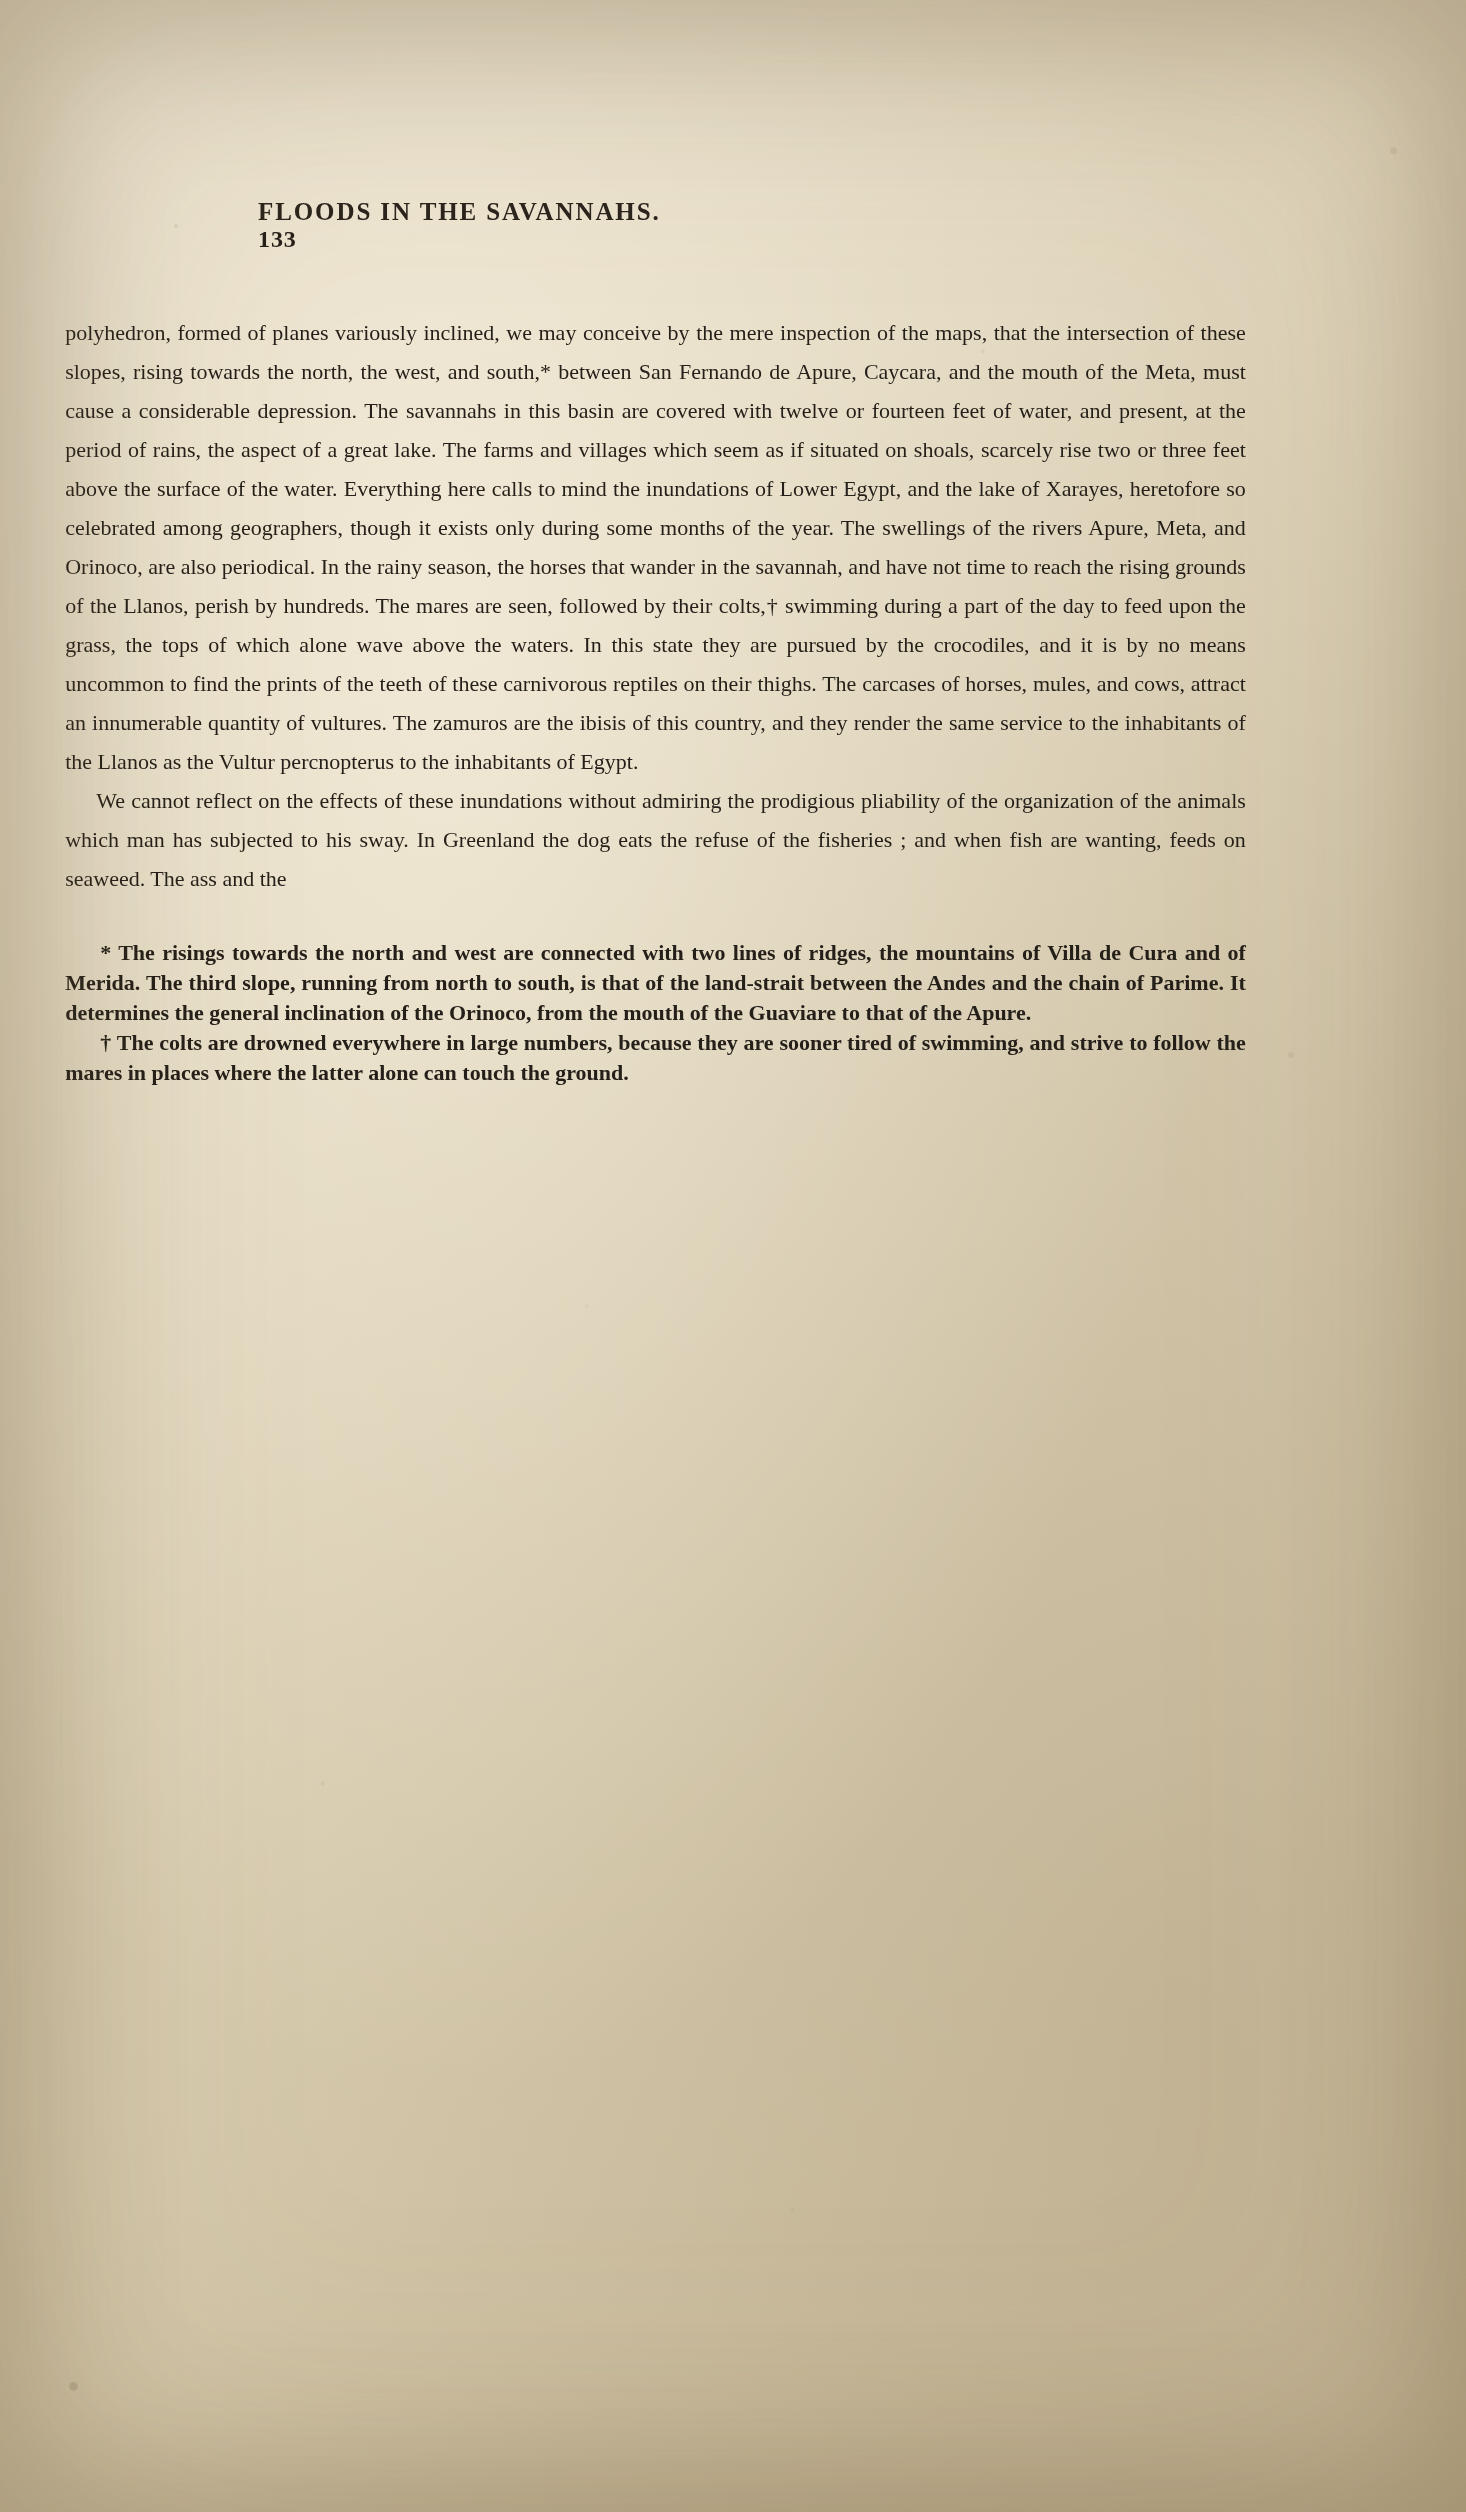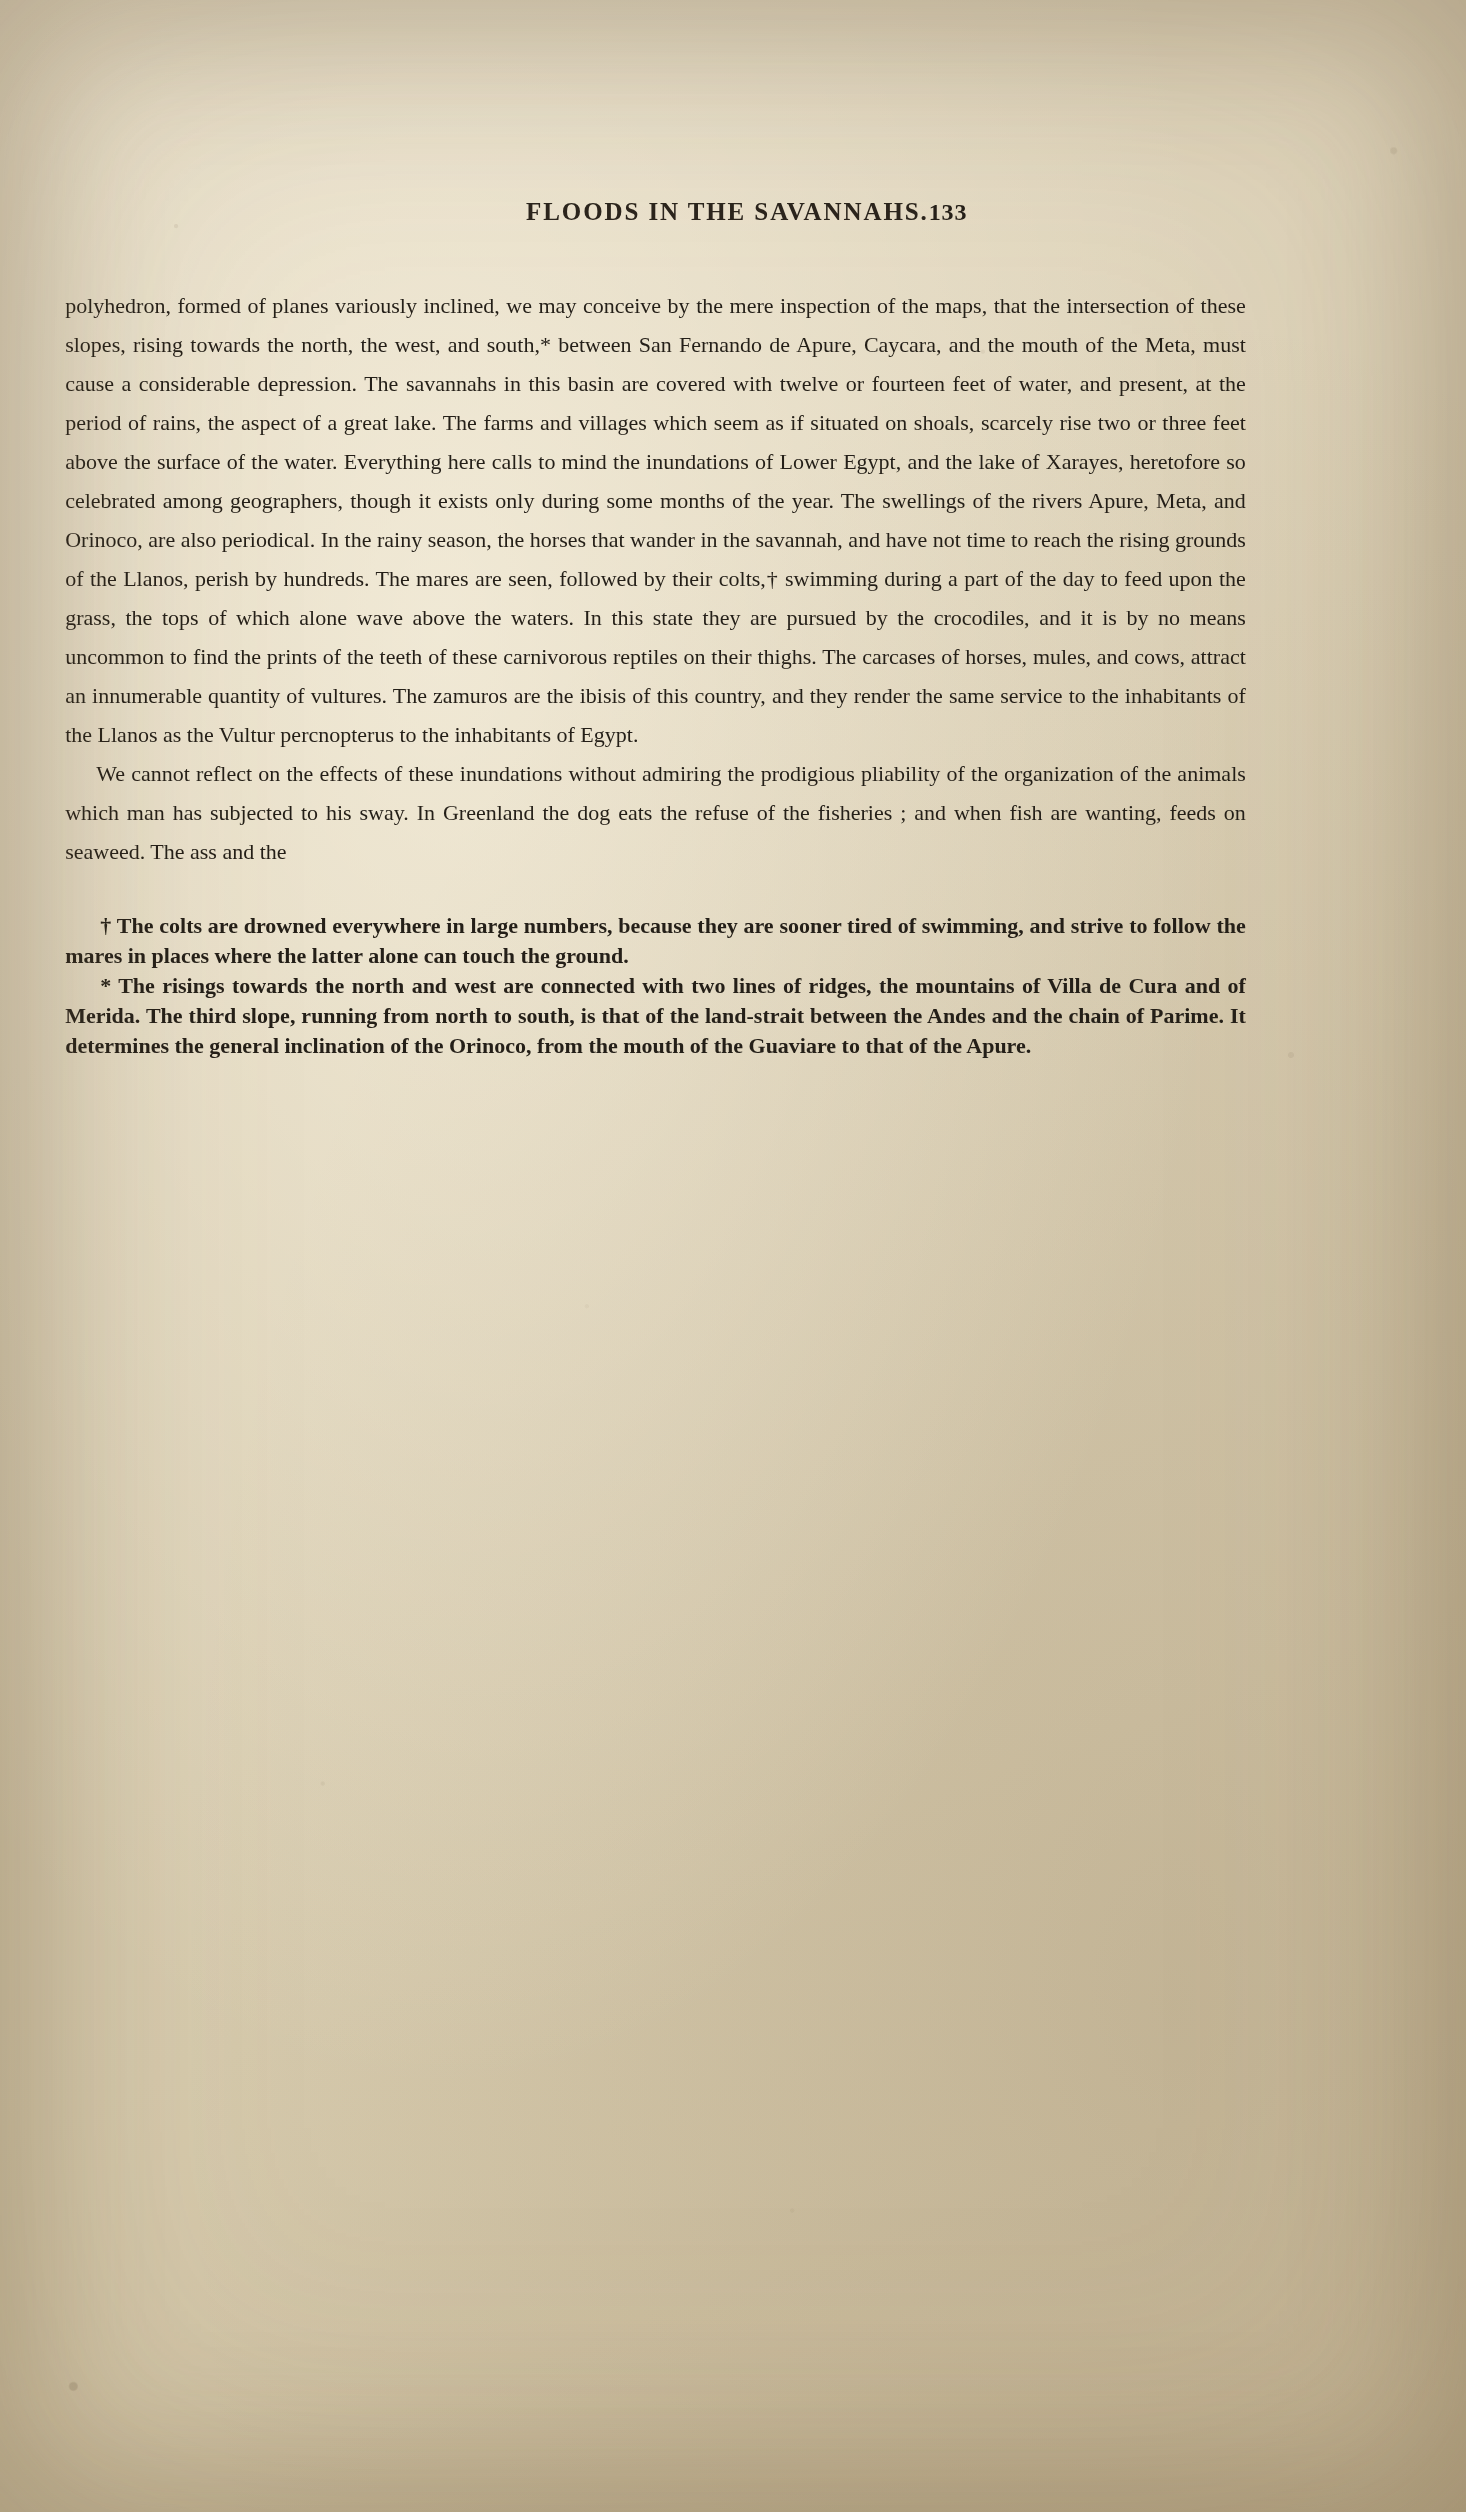--- a/index.html
+++ b/index.html
@@ -47,23 +47,24 @@
   }
   .content {
     position: absolute;
     left: 60px;
     top: 198px;
     width: 1191px;
   }
   .header {
     display: flex;
     align-items: baseline;
-    justify-content: center;
+    justify-content: flex-end;
     padding: 0 15.5px 0 198px;
     margin-bottom: 60px;
+    flex-direction: column;
   }
   .running-head {
     font-size: 25px;
     letter-spacing: 1.9px;
     color: #2a241c;
     font-weight: 600;
     white-space: nowrap;
   }
   .folio {
     font-size: 24px;
@@ -114,21 +115,21 @@
       <div class="running-head">FLOODS IN THE SAVANNAHS.</div>
       <div class="folio">133</div>
     </div>
 
     <div class="body-text">
       <p>polyhedron, formed of planes variously inclined, we may conceive by the mere inspection of the maps, that the intersection of these slopes, rising towards the north, the west, and south,* between San Fernando de Apure, Caycara, and the mouth of the Meta, must cause a considerable depression.  The savannahs in this basin are covered with twelve or fourteen feet of water, and present, at the period of rains, the aspect of a great lake.  The farms and villages which seem as if situated on shoals, scarcely rise two or three feet above the surface of the water.  Everything here calls to mind the inundations of Lower Egypt, and the lake of Xarayes, heretofore so celebrated among geographers, though it exists only during some months of the year.  The swellings of the rivers Apure, Meta, and Orinoco, are also periodical.  In the rainy season, the horses that wander in the savannah, and have not time to reach the rising grounds of the Llanos, perish by hundreds.  The mares are seen, followed by their colts,† swimming during a part of the day to feed upon the grass, the tops of which alone wave above the waters.  In this state they are pursued by the crocodiles, and it is by no means uncommon to find the prints of the teeth of these carnivorous reptiles on their thighs.  The carcases of horses, mules, and cows, attract an innumerable quantity of vultures.  The zamuros are the ibisis of this country, and they render the same service to the inhabitants of the Llanos as the Vultur percnopterus to the inhabitants of Egypt.</p>
       <p class="indent">We cannot reflect on the effects of these inundations without admiring the prodigious pliability of the organization of the animals which man has subjected to his sway.  In Greenland the dog eats the refuse of the fisheries ; and when fish are wanting, feeds on seaweed.  The ass and the</p>
     </div>
 
     <div class="notes">
+      <p class="note-indent">* The risings towards the north and west are connected with two lines of ridges, the mountains of Villa de Cura and of Merida.  The third slope, running from north to south, is that of the land-strait between the Andes and the chain of Parime.  It determines the general inclination of the Orinoco, from the mouth of the Guaviare to that of the Apure.</p>
       <p class="note-indent">† The colts are drowned everywhere in large numbers, because they are sooner tired of swimming, and strive to follow the mares in places where the latter alone can touch the ground.</p>
-      <p class="note-indent">* The risings towards the north and west are connected with two lines of ridges, the mountains of Villa de Cura and of Merida.  The third slope, running from north to south, is that of the land-strait between the Andes and the chain of Parime.  It determines the general inclination of the Orinoco, from the mouth of the Guaviare to that of the Apure.</p>
     </div>
 
   </div>
 
   <div class="vignette"></div>
 </div>
 
 
 </body></html>

